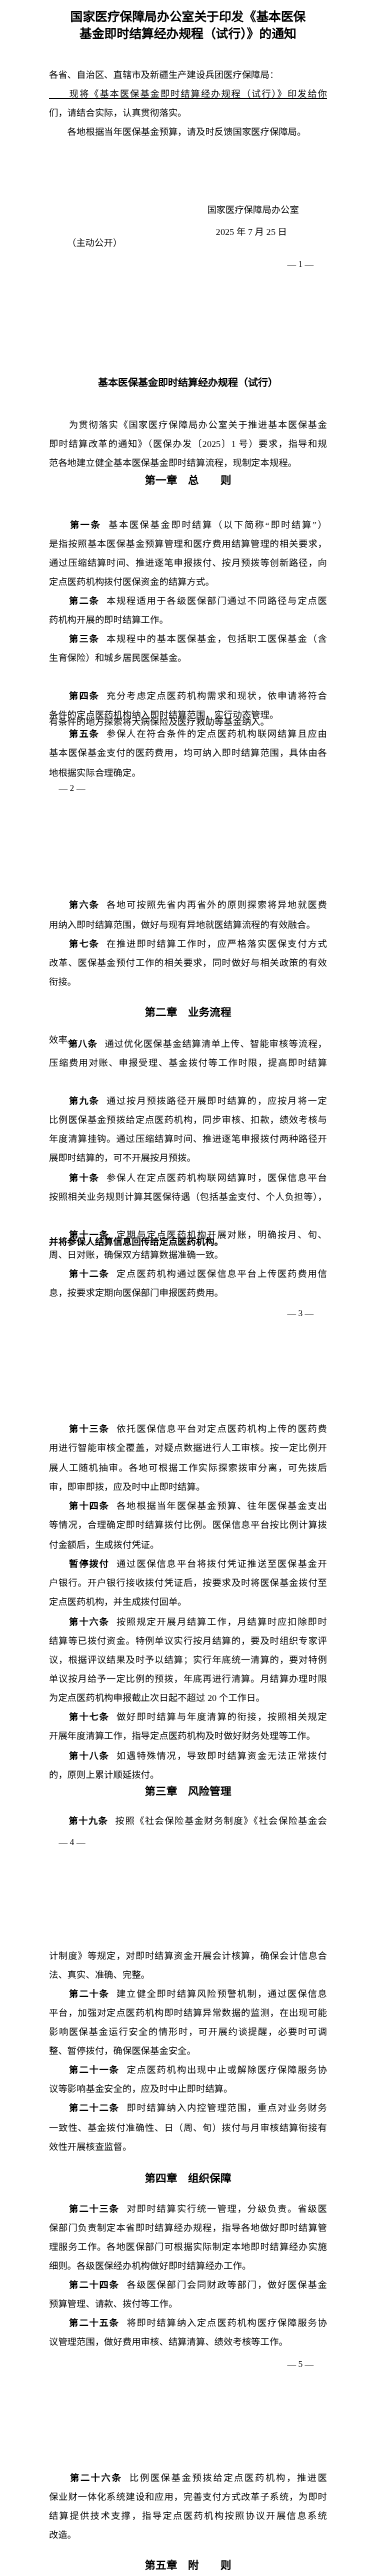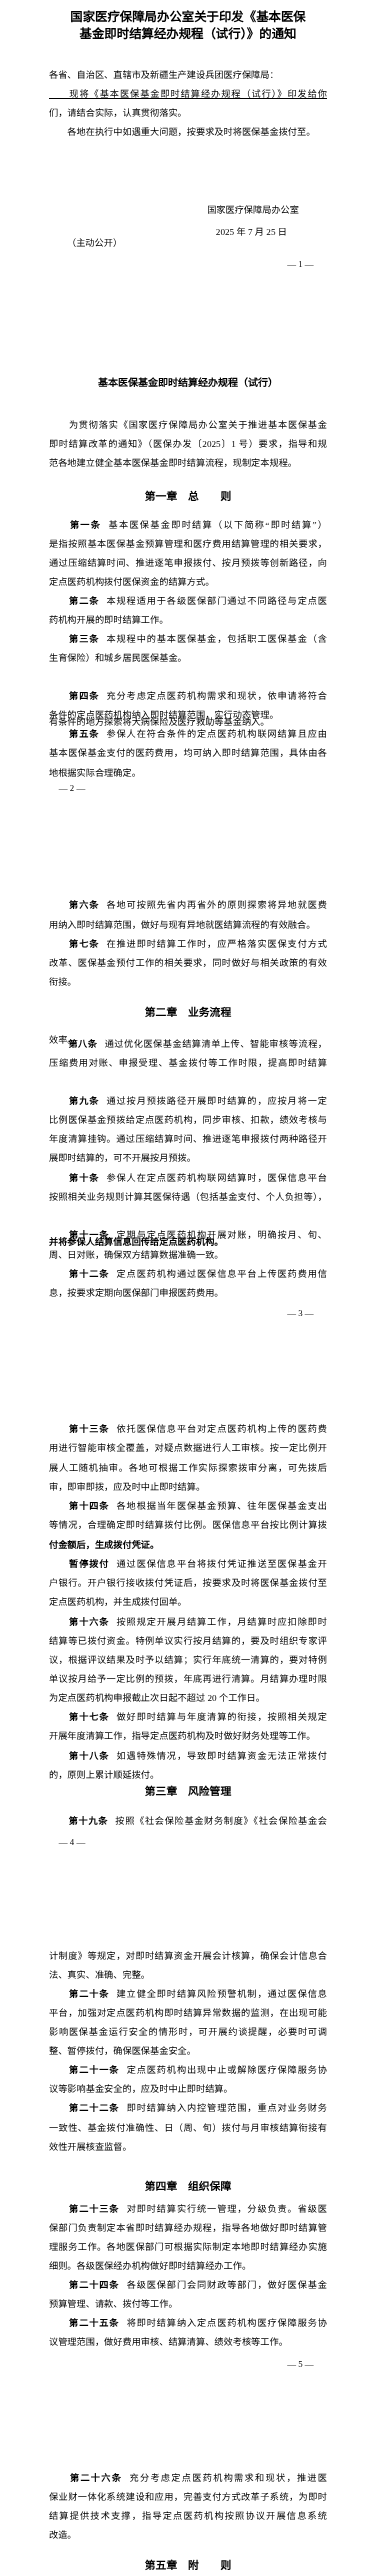--- a/index.html
+++ b/index.html
@@ -66,32 +66,32 @@
 </head>
 <body>
 
 <div id="doc">
     <div>
       <div class="line title" style="top: 8.8px;"><span>国家医疗保障局办公室关于印发《基本医保</span></div>
       <div class="line title" style="top: 26px;"><span>基金即时结算经办规程（试行）》的通知</span></div>
       <div class="line body" style="top: 66px;"><span>各省、自治区、直辖市及新疆生产建设兵团医疗保障局：</span></div>
       <div class="line body j" style="top: 85px; text-decoration: underline;"><span>　　现将《基本医保基金即时结算经办规程（试行）》印发给你</span></div>
       <div class="line body" style="top: 104px;"><span>们，请结合实际，认真贯彻落实。</span></div>
-      <div class="line body" style="top: 123px;"><span>　　各地在执行中如遇重大问题，按要求及时将医保基金拨付至。</span></div>
+      <div class="line body" style="top: 123px;"><span>　　各地根据当年医保基金预算，请及时反馈国家医疗保障局。</span></div>
       <div class="line sig" style="top: 201px; padding-right: 28px;"><span>国家医疗保障局办公室</span></div>
       <div class="line sig" style="top: 223px; padding-right: 40px;"><span>2025 年 7 月 25 日</span></div>
       <div class="line body" style="top: 234px; padding-left: 18px;"><span>（主动公开）</span></div>
       <div class="line pn-r" style="top: 255px; padding-right: 13.4px;"><span>— 1 —</span></div>
     </div>
     <div>
       <div class="line doctitle" style="top: 373px;"><span>基本医保基金即时结算经办规程（试行）</span></div>
       <div class="line body j" style="top: 416px;"><span>　　为贯彻落实《国家医疗保障局办公室关于推进基本医保基金</span></div>
       <div class="line body j" style="top: 435px;"><span>即时结算改革的通知》（医保办发〔2025〕1 号）要求，指导和规</span></div>
       <div class="line body" style="top: 454px;"><span>范各地建立健全基本医保基金即时结算流程，现制定本规程。</span></div>
-      <div class="line chapter" style="top: 487px;"><span>第一章　总　　则</span></div>
+      <div class="line chapter" style="top: 471px;"><span>第一章　总　　则</span></div>
       <div class="line body j" style="top: 516px;"><span class="art-no">　　第一条</span><span>基本医保基金即时结算（以下简称“即时结算”）</span></div>
       <div class="line body j" style="top: 535px;"><span>是指按照基本医保基金预算管理和医疗费用结算管理的相关要求，</span></div>
       <div class="line body j" style="top: 554px;"><span>通过压缩结算时间、推进逐笔申报拨付、按月预拨等创新路径，向</span></div>
       <div class="line body" style="top: 573px;"><span>定点医药机构拨付医保资金的结算方式。</span></div>
       <div class="line body j" style="top: 592px;"><span class="art-no">　　第二条</span><span>本规程适用于各级医保部门通过不同路径与定点医</span></div>
       <div class="line body" style="top: 611px;"><span>药机构开展的即时结算工作。</span></div>
       <div class="line body j" style="top: 630px;"><span class="art-no">　　第三条</span><span>本规程中的基本医保基金，包括职工医保基金（含</span></div>
       <div class="line body" style="top: 649px;"><span>生育保险）和城乡居民医保基金。</span></div>
       <div class="line body" style="top: 668px; margin-top: 45px;"><span>有条件的地方探索将大病保险及医疗救助等基金纳入。</span></div>
       <div class="line body j" style="top: 687px;"><span class="art-no">　　第四条</span><span>充分考虑定点医药机构需求和现状，依申请将符合</span></div>
@@ -124,21 +124,21 @@
       <div class="line body" style="top: 1284px;"><span>息，按要求定期向医保部门申报医药费用。</span></div>
       <div class="line pn-r" style="top: 1304px; padding-right: 13.4px;"><span>— 3 —</span></div>
     </div>
     <div>
       <div class="line body j" style="top: 1420px;"><span class="art-no">　　第十三条</span><span>依托医保信息平台对定点医药机构上传的医药费</span></div>
       <div class="line body j" style="top: 1439px;"><span>用进行智能审核全覆盖，对疑点数据进行人工审核。按一定比例开</span></div>
       <div class="line body j" style="top: 1459px;"><span>展人工随机抽审。各地可根据工作实际探索拨审分离，可先拨后</span></div>
       <div class="line body" style="top: 1478px;"><span>审，即审即拨，应及时中止即时结算。</span></div>
       <div class="line body j" style="top: 1497px;"><span class="art-no">　　第十四条</span><span>各地根据当年医保基金预算、往年医保基金支出</span></div>
       <div class="line body j" style="top: 1516px;"><span>等情况，合理确定即时结算拨付比例。医保信息平台按比例计算拨</span></div>
-      <div class="line body" style="top: 1536px; font-weight: bold;"><span>付金额后，生成拨付凭证。</span></div>
+      <div class="line body" style="top: 1536px;"><span>付金额后，生成拨付凭证。</span></div>
       <div class="line body j" style="top: 1555px;"><span class="art-no">　　暂停拨付</span><span>通过医保信息平台将拨付凭证推送至医保基金开</span></div>
       <div class="line body j" style="top: 1574px;"><span>户银行。开户银行接收拨付凭证后，按要求及时将医保基金拨付至</span></div>
       <div class="line body" style="top: 1593px;"><span>定点医药机构，并生成拨付回单。</span></div>
       <div class="line body j" style="top: 1613px;"><span class="art-no">　　第十六条</span><span>按照规定开展月结算工作，月结算时应扣除即时</span></div>
       <div class="line body j" style="top: 1632px;"><span>结算等已拨付资金。特例单议实行按月结算的，要及时组织专家评</span></div>
       <div class="line body j" style="top: 1651px;"><span>议，根据评议结果及时予以结算；实行年底统一清算的，要对特例</span></div>
       <div class="line body j" style="top: 1670px;"><span>单议按月给予一定比例的预拨，年底再进行清算。月结算办理时限</span></div>
       <div class="line body" style="top: 1689px;"><span>为定点医药机构申报截止次日起不超过 20 个工作日。</span></div>
       <div class="line body j" style="top: 1708px;"><span class="art-no">　　第十七条</span><span>做好即时结算与年度清算的衔接，按照相关规定</span></div>
       <div class="line body" style="top: 1727px;"><span>开展年度清算工作，指导定点医药机构及时做好财务处理等工作。</span></div>
@@ -153,32 +153,32 @@
       <div class="line body" style="top: 1966px;"><span>法、真实、准确、完整。</span></div>
       <div class="line body j" style="top: 1985px;"><span class="art-no">　　第二十条</span><span>建立健全即时结算风险预警机制，通过医保信息</span></div>
       <div class="line body j" style="top: 2004px;"><span>平台，加强对定点医药机构即时结算异常数据的监测，在出现可能</span></div>
       <div class="line body j" style="top: 2023px;"><span>影响医保基金运行安全的情形时，可开展约谈提醒，必要时可调</span></div>
       <div class="line body" style="top: 2042px;"><span>整、暂停拨付，确保医保基金安全。</span></div>
       <div class="line body j" style="top: 2061px;"><span class="art-no">　　第二十一条</span><span>定点医药机构出现中止或解除医疗保障服务协</span></div>
       <div class="line body" style="top: 2080px;"><span>议等影响基金安全的，应及时中止即时结算。</span></div>
       <div class="line body j" style="top: 2099px;"><span class="art-no">　　第二十二条</span><span>即时结算纳入内控管理范围，重点对业务财务</span></div>
       <div class="line body j" style="top: 2119px;"><span>一致性、基金拨付准确性、日（周、旬）拨付与月审核结算衔接有</span></div>
       <div class="line body" style="top: 2138px;"><span>效性开展核查监督。</span></div>
-      <div class="line chapter" style="top: 2169px; margin-top: 8px;"><span>第四章　组织保障</span></div>
+      <div class="line chapter" style="top: 2169px;"><span>第四章　组织保障</span></div>
       <div class="line body j" style="top: 2200px;"><span class="art-no">　　第二十三条</span><span>对即时结算实行统一管理，分级负责。省级医</span></div>
       <div class="line body j" style="top: 2219px;"><span>保部门负责制定本省即时结算经办规程，指导各地做好即时结算管</span></div>
       <div class="line body j" style="top: 2238px;"><span>理服务工作。各地医保部门可根据实际制定本地即时结算经办实施</span></div>
       <div class="line body" style="top: 2257px;"><span>细则。各级医保经办机构做好即时结算经办工作。</span></div>
       <div class="line body j" style="top: 2276px;"><span class="art-no">　　第二十四条</span><span>各级医保部门会同财政等部门，做好医保基金</span></div>
       <div class="line body" style="top: 2295px;"><span>预算管理、请款、拨付等工作。</span></div>
       <div class="line body j" style="top: 2314px;"><span class="art-no">　　第二十五条</span><span>将即时结算纳入定点医药机构医疗保障服务协</span></div>
       <div class="line body" style="top: 2333px;"><span>议管理范围，做好费用审核、结算清算、绩效考核等工作。</span></div>
       <div class="line pn-r" style="top: 2355px; padding-right: 13.4px;"><span>— 5 —</span></div>
     </div>
     <div>
-      <div class="line body j" style="top: 2469px;"><span class="art-no">　　第二十六条</span><span>充分考虑定点医药机构需求和现状，推进医</span></div>
+      <div class="line body j" style="top: 2469px;"><span class="art-no">　　第二十六条</span><span>比例医保基金预拨给定点医药机构，推进医</span></div>
       <div class="line body j" style="top: 2488px;"><span>保业财一体化系统建设和应用，完善支付方式改革子系统，为即时</span></div>
       <div class="line body j" style="top: 2507px;"><span>结算提供技术支撑，指导定点医药机构按照协议开展信息系统</span></div>
       <div class="line body" style="top: 2526px;"><span>改造。</span></div>
       <div class="line chapter" style="top: 2556px;"><span>第五章　附　　则</span></div>
     </div>
   </div>
 
 
 </body></html>

